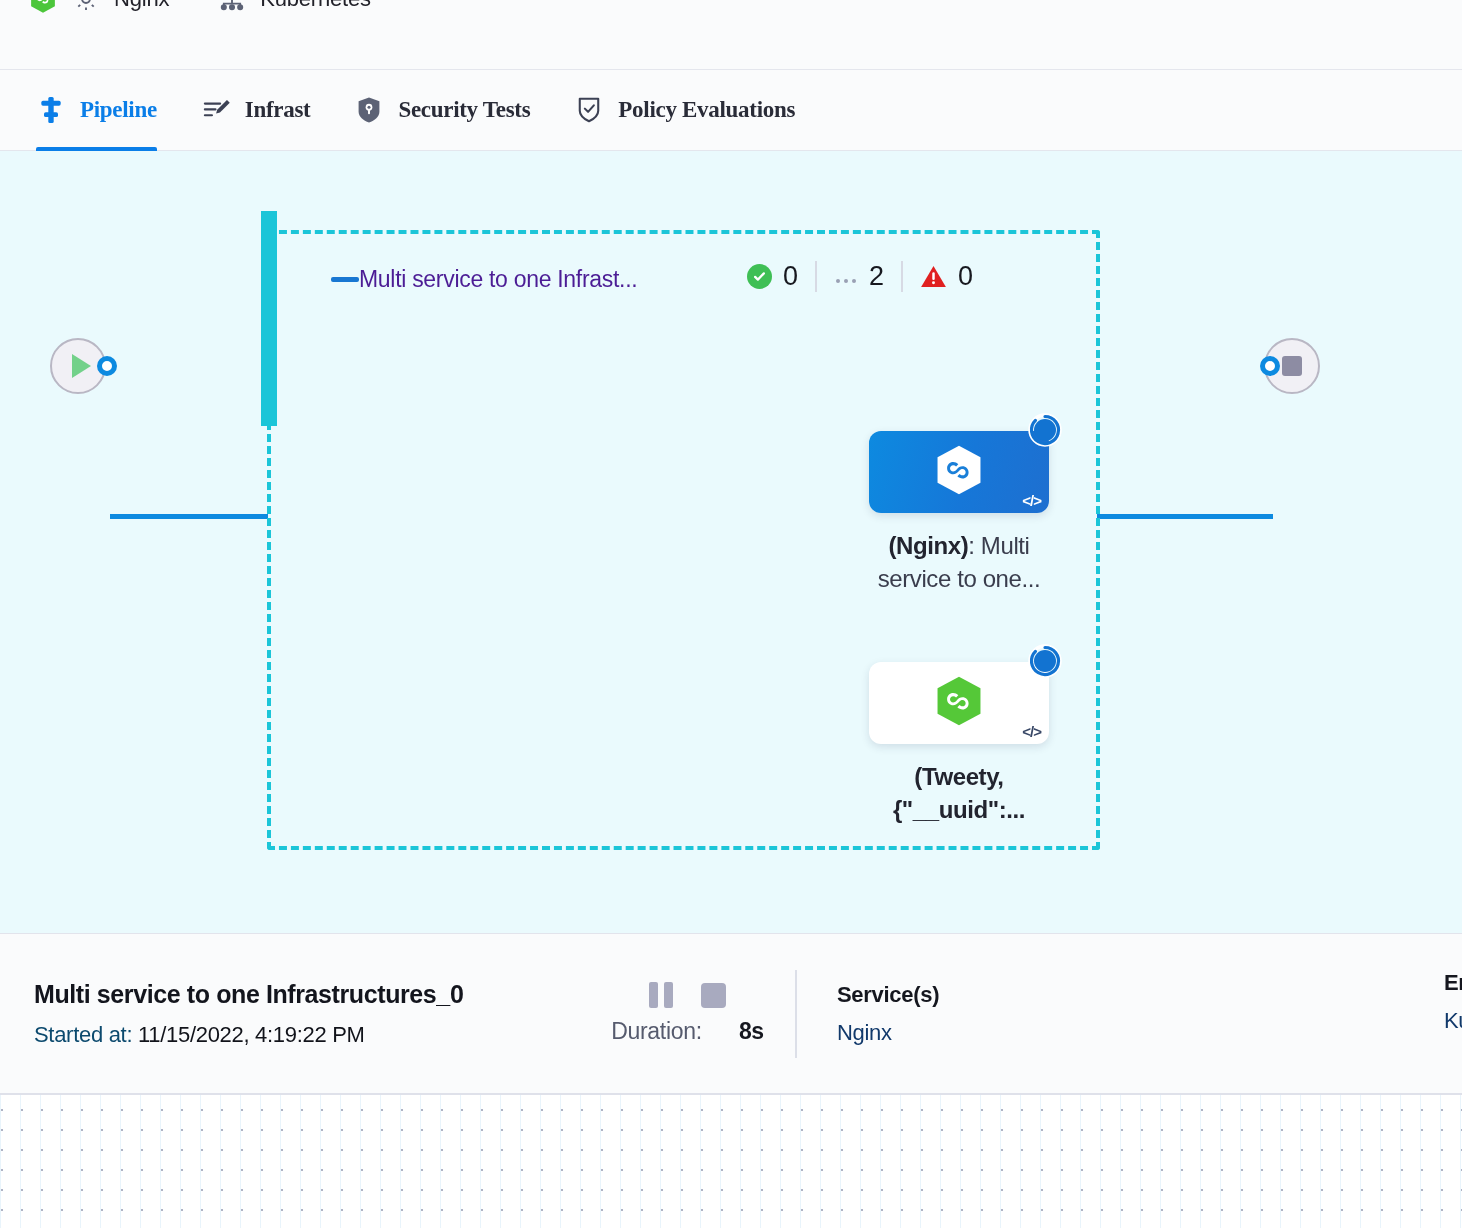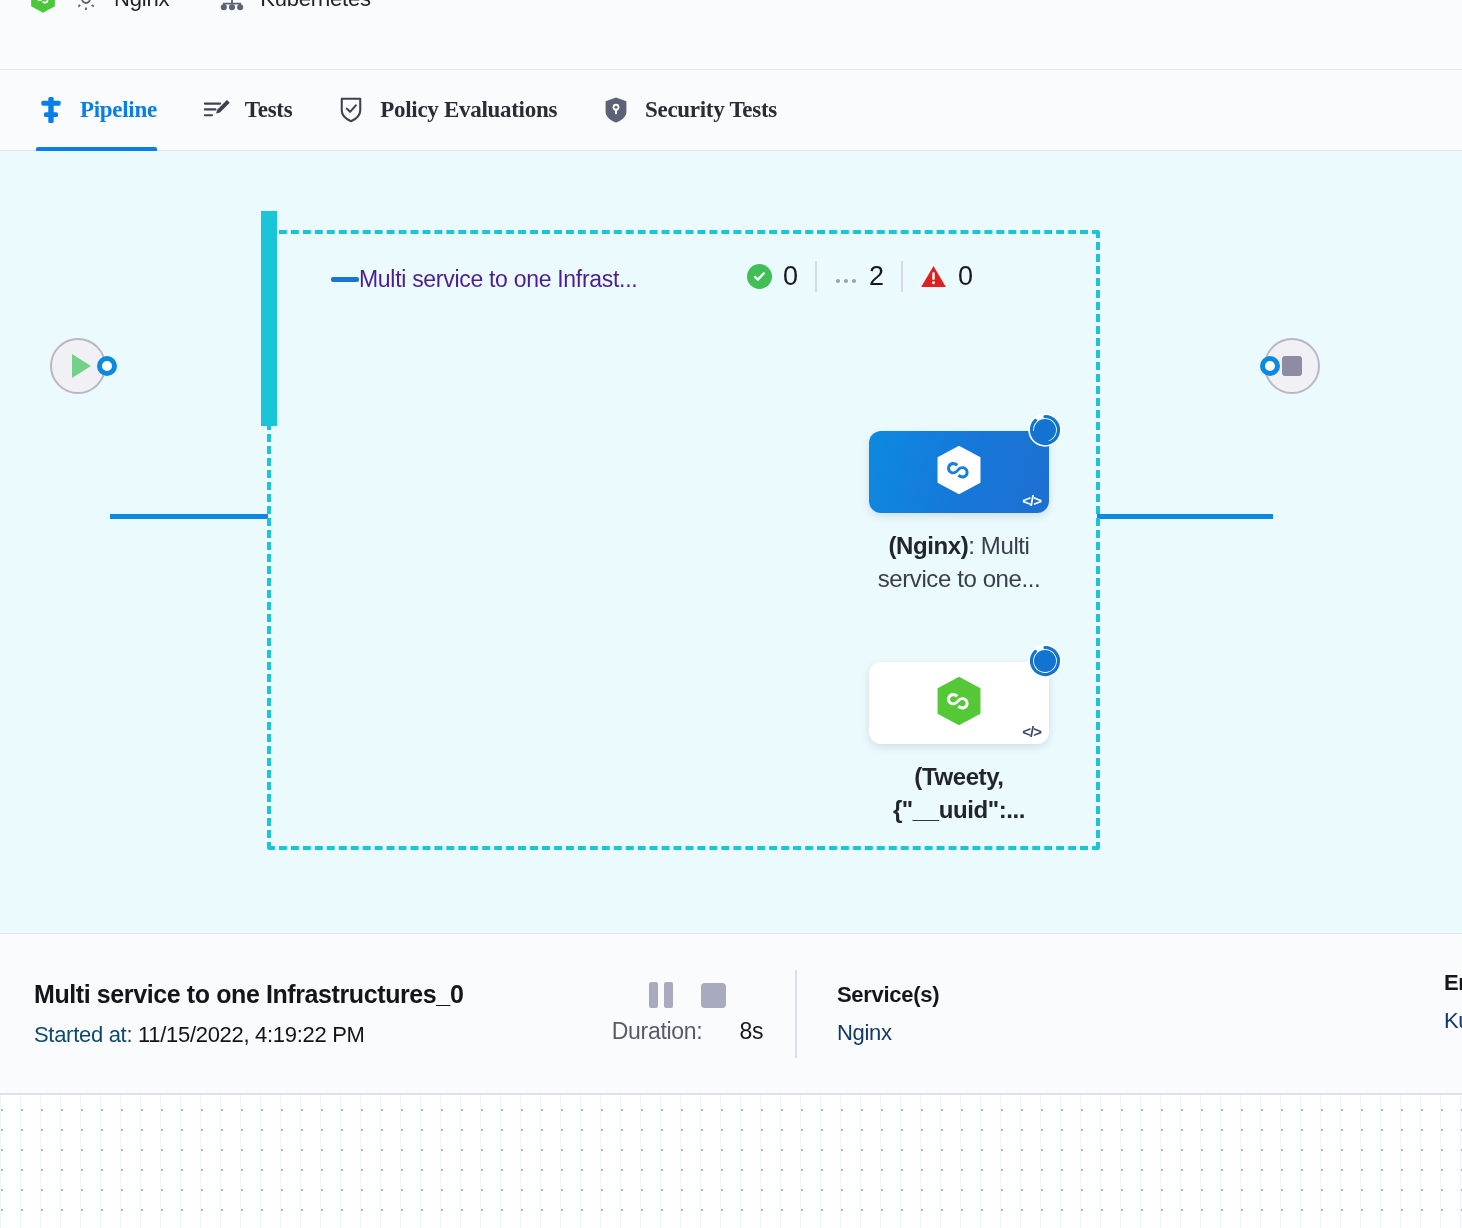--- a/index.html
+++ b/index.html
@@ -165,21 +165,21 @@
   .detail-sub {
     margin-top: 13px; font-size: 22px; color: #11131a; letter-spacing: -.3px;
   }
   .detail-sub .muted { color: #0c4a6e; }
   .detail-duration { width: 215px; text-align: center; }
   .ctrl-row { display: flex; align-items: center; justify-content: center; gap: 28px; margin-bottom: 10px; }
   .btn-pause { display: flex; gap: 6px; cursor: pointer; }
   .btn-pause i { display:block; width: 9px; height: 26px; background: #a8aabf; border-radius: 2px; }
   .btn-stop { width: 25px; height: 25px; background: #a8aabf; border-radius: 4px; cursor: pointer; }
   .duration-text { font-size: 23px; color: #565b6e; letter-spacing: -.3px; }
-  .duration-text b { color: #15171f; font-weight: 400; margin-left: 31px; }
+  .duration-text b { color: #15171f; font-weight: 700; margin-left: 31px; }
   .detail-sep { width: 2px; height: 88px; background: #dcdfe8; }
   .detail-col { padding-left: 40px; }
   .col-head { font-size: 22px; font-weight: 700; color: #15171f; letter-spacing: -.3px; }
   .col-link { margin-top: 12px; font-size: 22px; color: #11396b; cursor: pointer; letter-spacing: -.3px; }
   .detail-col.env { position: absolute; left: 1404px; top: 36px; white-space: nowrap; }
 
   
   .grid-footer {
     position: absolute; left: 0; top: 1093px; width: 1462px; height: 135px;
     background:
@@ -242,43 +242,43 @@
       <span>Pipeline</span>
     </div>
 
     <div class="tab">
       <span class="ico">
         <svg width="28" height="28" viewBox="0 0 24 24" fill="none" stroke="#3c4154" stroke-width="1.9" stroke-linecap="round">
           <path d="M2.5 6.5h13M2.5 11.5h9M2.5 16.5h6"></path>
           <path d="M21.4 3.4 13 11.8l-.9 3.3 3.3-.9 8.4-8.4z" fill="#3c4154" stroke="none"></path>
         </svg>
       </span>
-      <span>Tests</span>
-    </div>
-
-    <div class="tab">
-      <span class="ico">
-        <svg width="28" height="30" viewBox="0 0 24 26" fill="none" stroke="#3c4154" stroke-width="1.8" stroke-linecap="round" stroke-linejoin="round">
-          <path d="M4 3.2h16v10.4c0 4.6-4.3 7.4-8 9.2-3.7-1.8-8-4.6-8-9.2z"></path>
-          <path d="M8.4 11.8l2.8 2.8 5-5.6"></path>
-        </svg>
-      </span>
-      <span>Policy Evaluations</span>
+      <span>Infrast</span>
     </div>
 
     <div class="tab">
       <span class="ico">
         <svg width="26" height="30" viewBox="0 0 24 26">
           <path d="M12 1.4 21.6 5v9.3c0 5-4.3 8.3-9.6 10.3C6.7 22.6 2.4 19.3 2.4 14.3V5z" fill="#5c6275"></path>
           <circle cx="12" cy="10.4" r="3.1" fill="#fff"></circle>
           <circle cx="12" cy="10.4" r="1.4" fill="#5c6275"></circle>
           <rect x="11.1" y="12.4" width="1.8" height="4.6" rx=".9" fill="#fff"></rect>
         </svg>
       </span>
       <span>Security Tests</span>
+    </div>
+
+    <div class="tab">
+      <span class="ico">
+        <svg width="28" height="30" viewBox="0 0 24 26" fill="none" stroke="#3c4154" stroke-width="1.8" stroke-linecap="round" stroke-linejoin="round">
+          <path d="M4 3.2h16v10.4c0 4.6-4.3 7.4-8 9.2-3.7-1.8-8-4.6-8-9.2z"></path>
+          <path d="M8.4 11.8l2.8 2.8 5-5.6"></path>
+        </svg>
+      </span>
+      <span>Policy Evaluations</span>
     </div>
   </div>
 
   <div class="canvas">
 
     <div class="edge edge-left"></div>
     <div class="edge edge-right"></div>
 
     <div class="endpoint endpoint-start">
       <div class="play-tri"></div>

